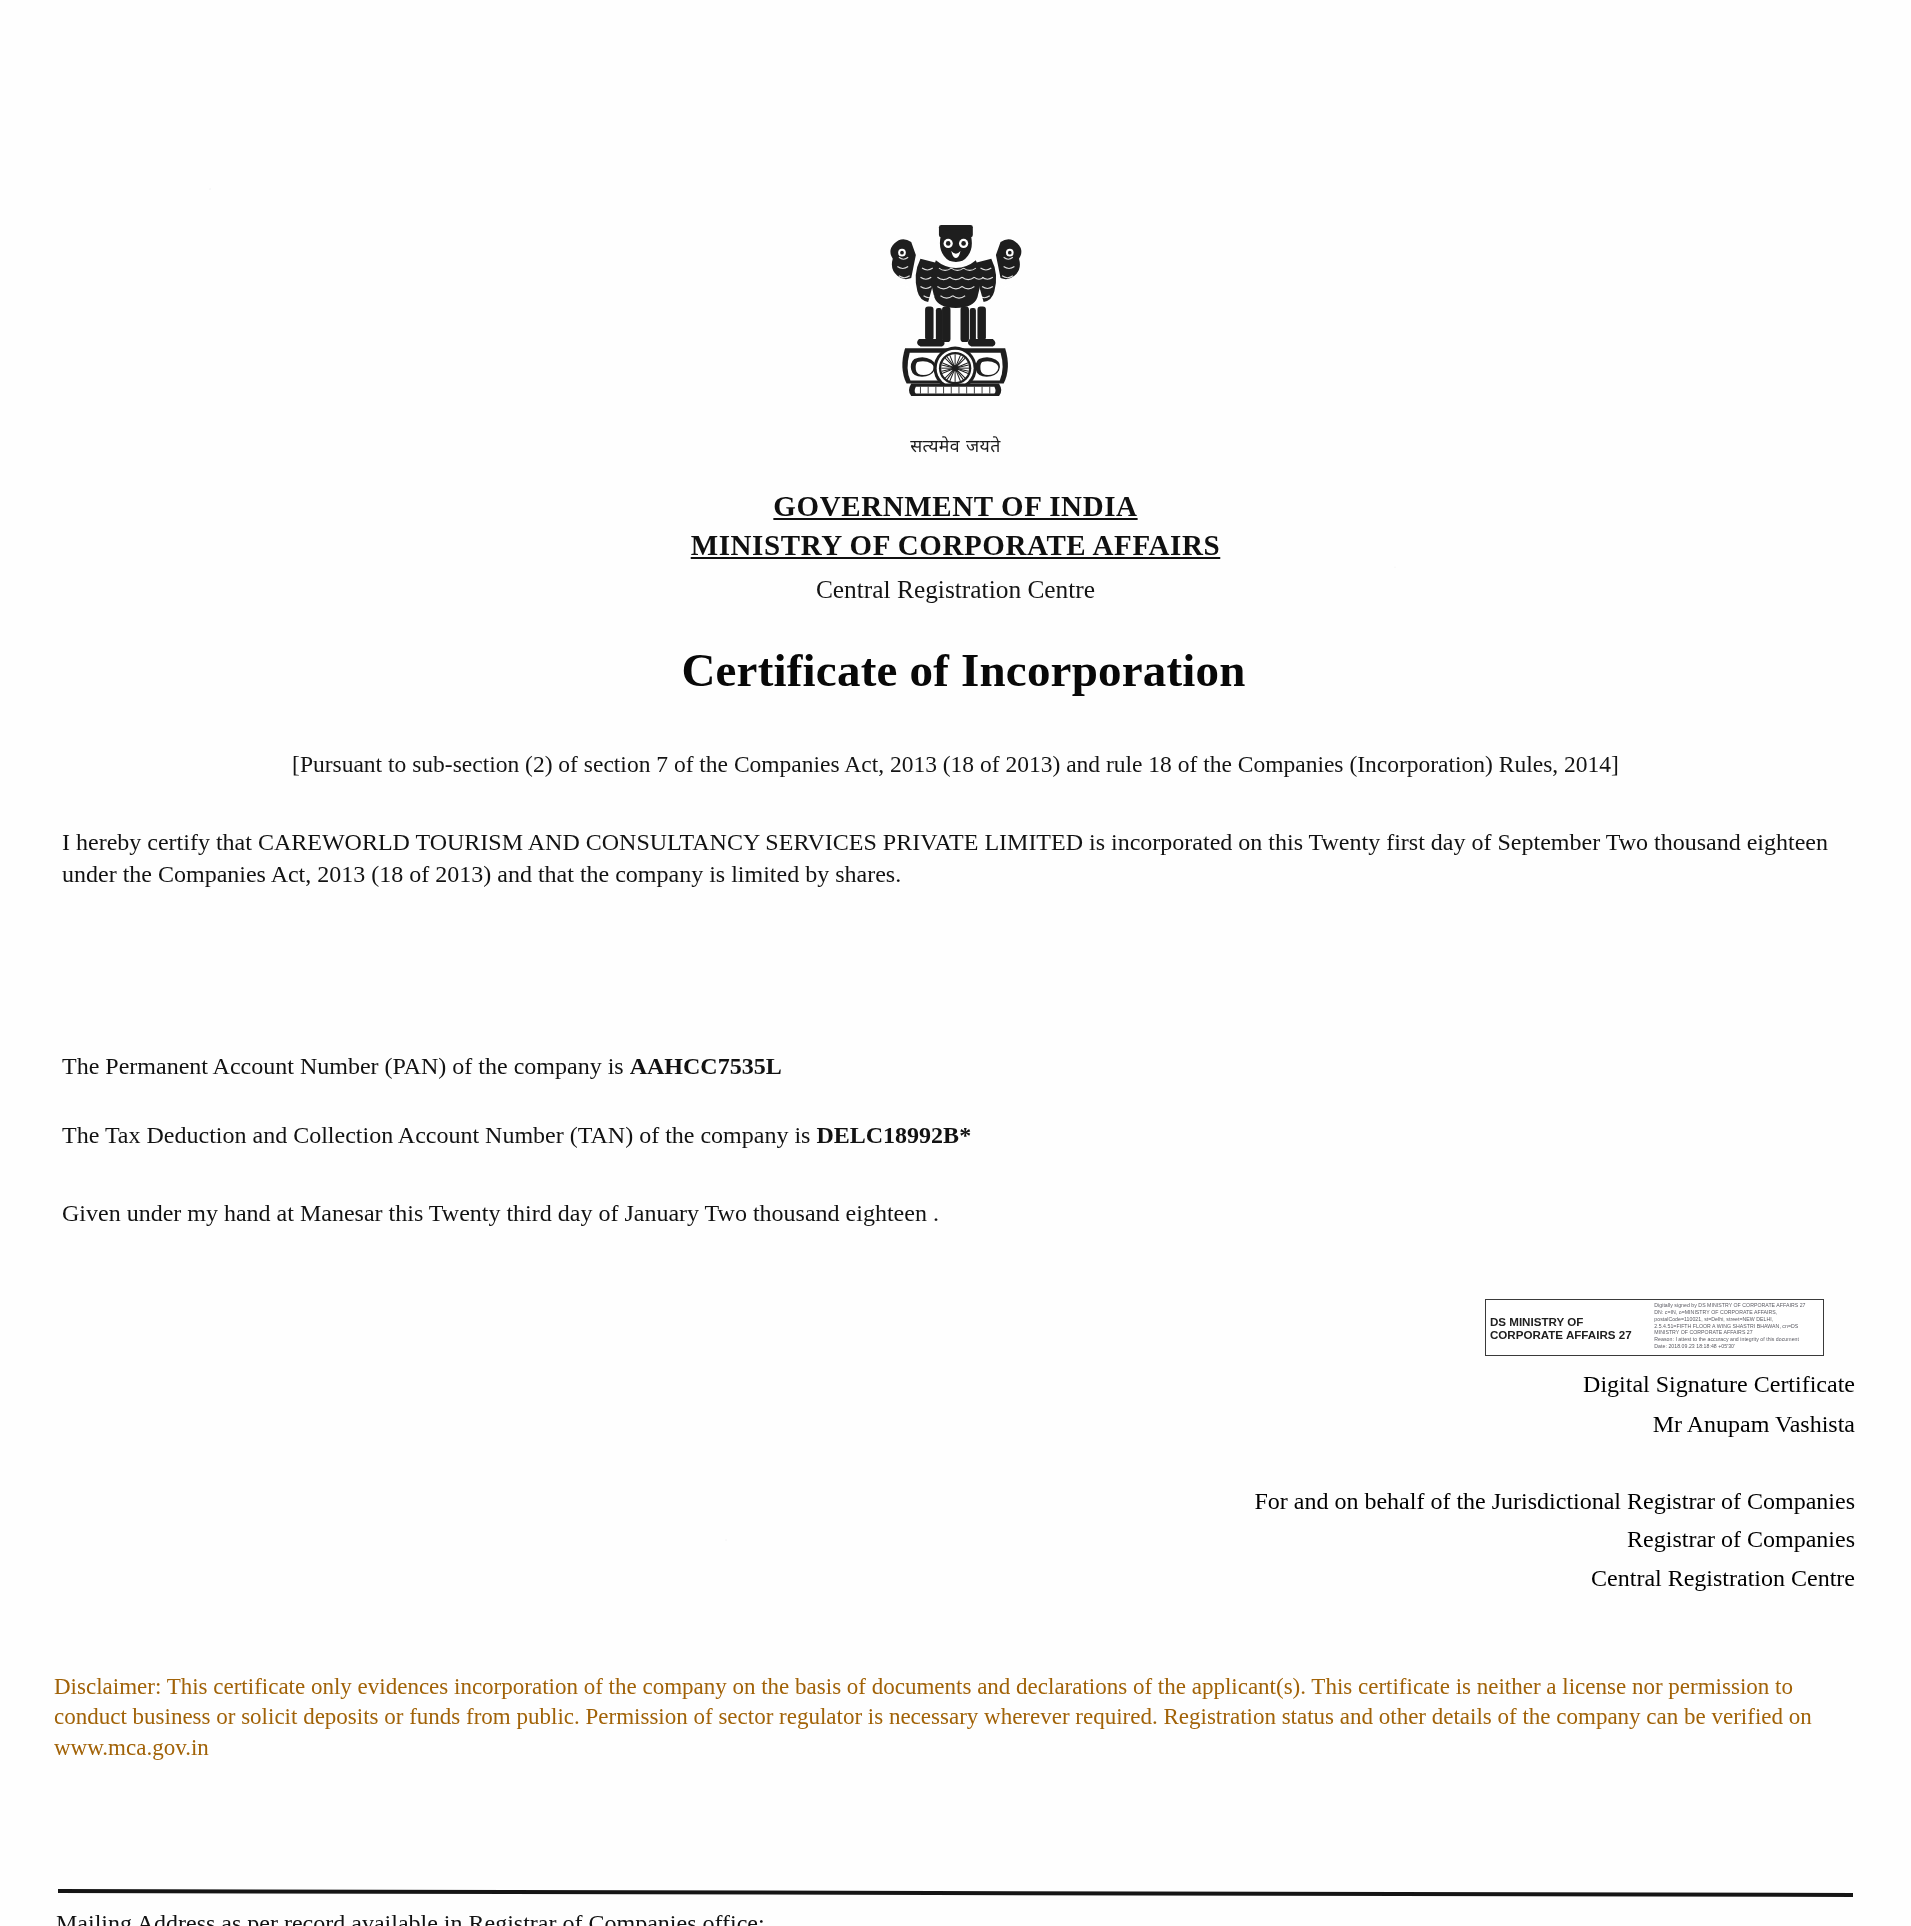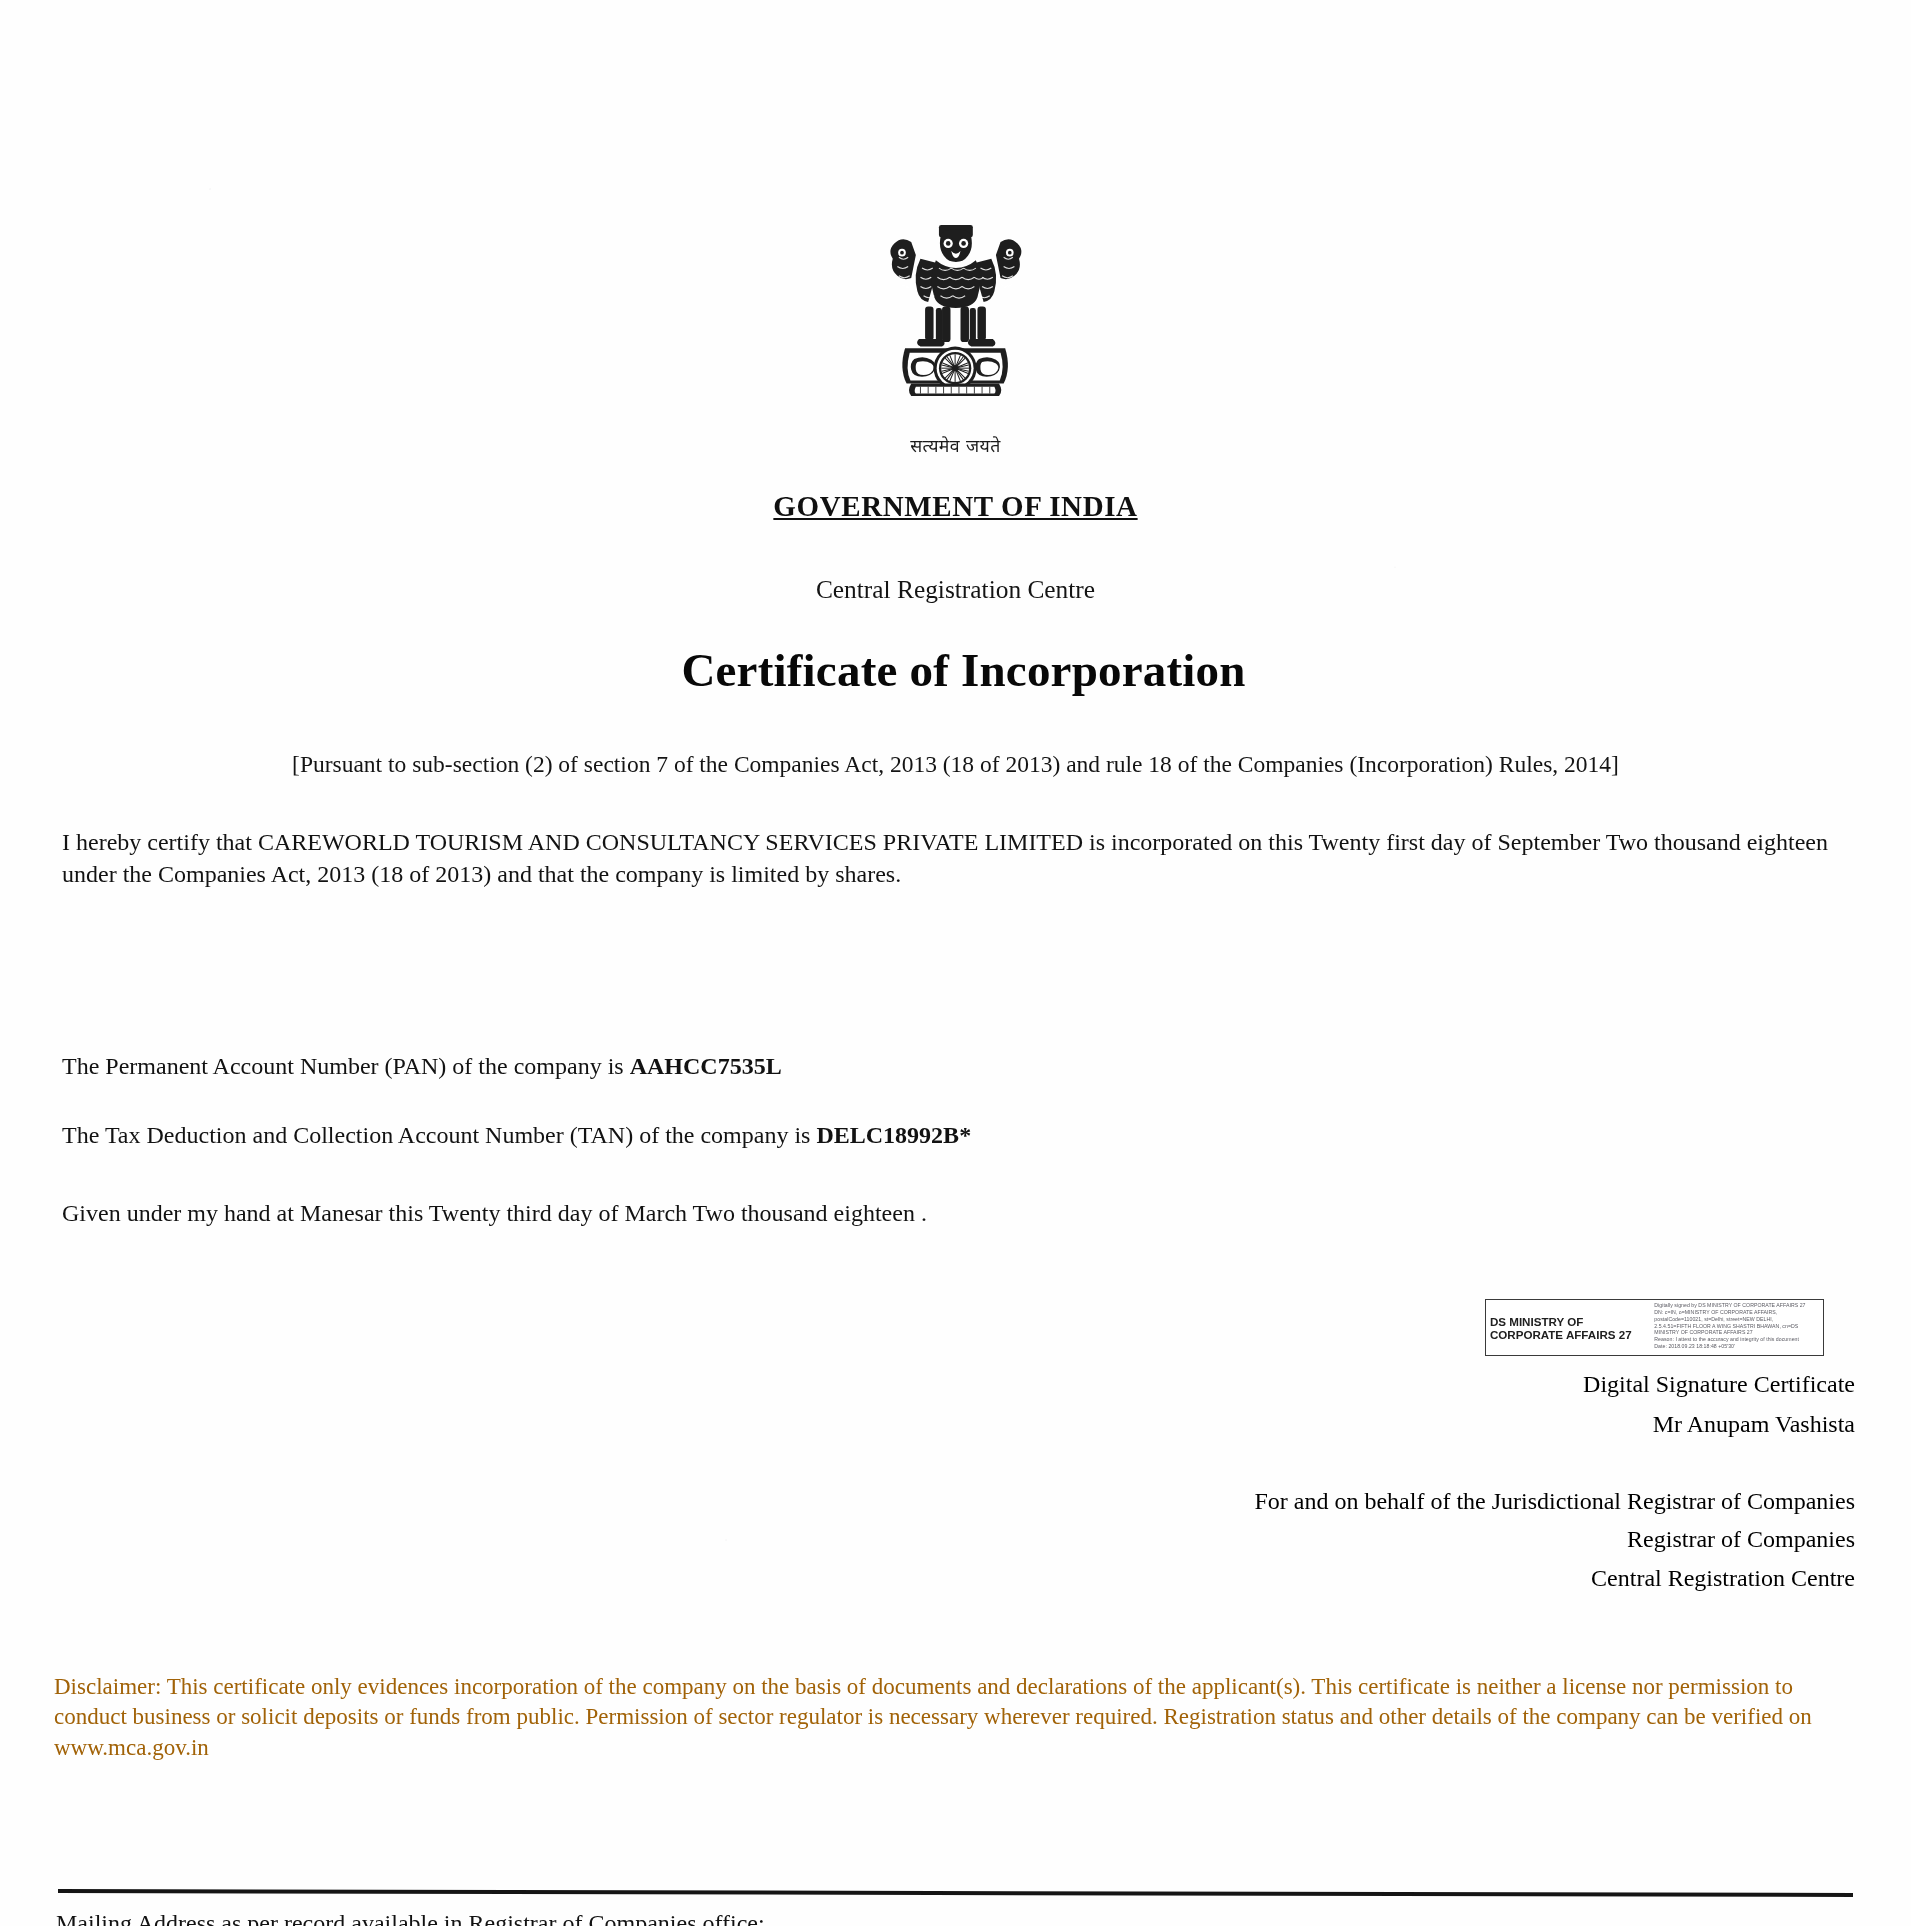--- a/index.html
+++ b/index.html
@@ -271,32 +271,33 @@
             <line x1="142" y1="232" x2="142" y2="241"></line>
           <line x1="152" y1="232" x2="152" y2="241"></line>
             <line x1="162" y1="232" x2="162" y2="241"></line>
         </g>
       </g>
     </svg>
     <div id="emblem-motto">सत्यमेव जयते</div>
   </div>
 
   <div class="abs center" id="gov-line">GOVERNMENT OF INDIA</div>
+  <div class="abs center" id="ministry-line">MINISTRY OF CORPORATE AFFAIRS</div>
   <div class="abs center" id="crc-line">Central Registration Centre</div>
   <div class="abs center" id="doc-title">Certificate of Incorporation</div>
   <div class="abs" id="pursuant">[Pursuant to sub-section (2) of section 7 of the Companies Act, 2013 (18 of 2013) and rule 18 of the Companies (Incorporation) Rules, 2014]</div>
 
   <div class="abs body-p" id="para-certify">I hereby certify that CAREWORLD TOURISM AND CONSULTANCY SERVICES PRIVATE LIMITED is incorporated on this Twenty first day of September Two thousand eighteen under the Companies Act, 2013 (18 of 2013) and that the company is limited by shares.</div>
 
 
   <div class="abs body-p" id="para-pan"><span>The Permanent Account Number (PAN) of the company is </span><span class="bold">AAHCC7535L</span></div>
 
   <div class="abs body-p" id="para-tan"><span>The Tax Deduction and Collection Account Number (TAN) of the company is </span><span class="bold">DELC18992B*</span></div>
 
-  <div class="abs body-p" id="para-given">Given under my hand at Manesar this Twenty third day of March Two thousand eighteen .</div>
+  <div class="abs body-p" id="para-given">Given under my hand at Manesar this Twenty third day of January Two thousand eighteen .</div>
 
   <div class="abs" id="dsc-box">
     <div id="dsc-left">
       <div class="l">DS MINISTRY OF</div>
       <div class="l">CORPORATE AFFAIRS 27</div>
     </div>
     <div id="dsc-right">
       <div class="r">Digitally signed by DS MINISTRY OF CORPORATE AFFAIRS 27</div>
       <div class="r">DN: c=IN, o=MINISTRY OF CORPORATE AFFAIRS,</div>
       <div class="r">postalCode=110021, st=Delhi, street=NEW DELHI,</div>

